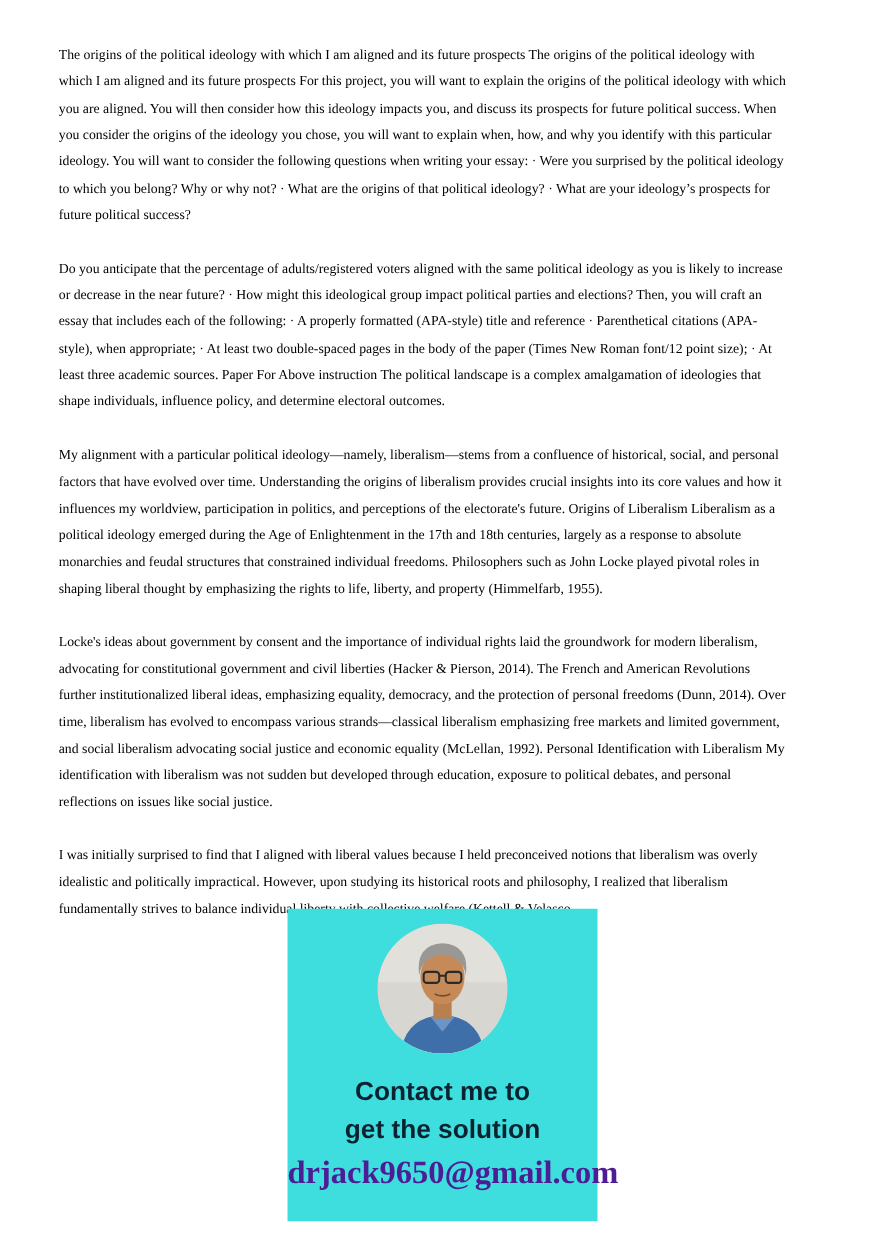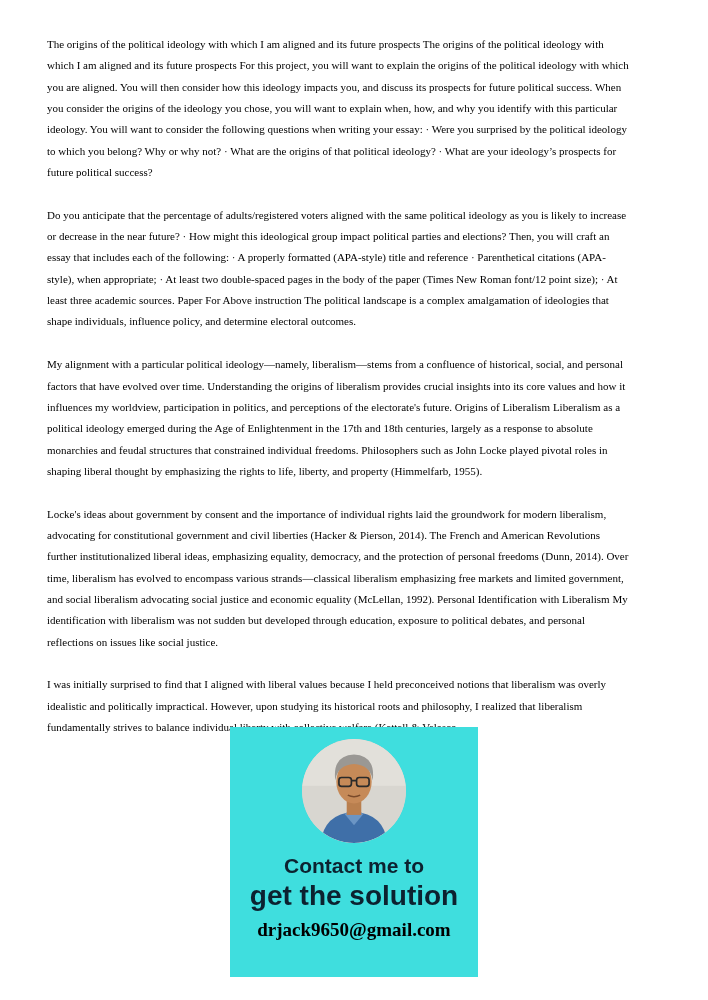--- a/index.html
+++ b/index.html
@@ -35,41 +35,41 @@
   }
   .avatar {
     width: 104px; height: 104px;
     margin: 12px auto 0 auto;
     border-radius: 50%;
     overflow: hidden;
     background: #d8d6d0;
   }
   .avatar svg { display: block; width: 100%; height: 100%; }
   .contact-line1 {
-    margin-top: 8px;
+    margin-top: 16px;
     font-family: "Liberation Sans", sans-serif;
     font-weight: bold;
     font-size: 21px;
     line-height: 30px;
     color: #0c2230;
   }
   .contact-line2 {
     font-family: "Liberation Sans", sans-serif;
     font-weight: bold;
-    font-size: 28px;
+    font-size: 21px;
     line-height: 30px;
     color: #0c2230;
   }
   .contact-email {
     margin-top: 6px;
     font-family: "Liberation Serif", serif;
     font-weight: bold;
-    font-size: 19px;
+    font-size: 26px;
     line-height: 26px;
-    color: #000000;
+    color: #4c1d95;
   }
 </style>
 </head>
 <body>
 
 <div class="page">
 
   <div class="doc-text">
     <p>The origins of the political ideology with which I am aligned and its future prospects The origins of the political ideology with which I am aligned and its future prospects For this project, you will want to explain the origins of the political ideology with which you are aligned. You will then consider how this ideology impacts you, and discuss its prospects for future political success. When you consider the origins of the ideology you chose, you will want to explain when, how, and why you identify with this particular ideology. You will want to consider the following questions when writing your essay: · Were you surprised by the political ideology to which you belong? Why or why not? · What are the origins of that political ideology? · What are your ideology’s prospects for future political success?</p>
     <p>Do you anticipate that the percentage of adults/registered voters aligned with the same political ideology as you is likely to increase or decrease in the near future? · How might this ideological group impact political parties and elections? Then, you will craft an essay that includes each of the following: · A properly formatted (APA-style) title and reference · Parenthetical citations (APA-style), when appropriate; · At least two double-spaced pages in the body of the paper (Times New Roman font/12 point size); · At least three academic sources. Paper For Above instruction The political landscape is a complex amalgamation of ideologies that shape individuals, influence policy, and determine electoral outcomes.</p>

